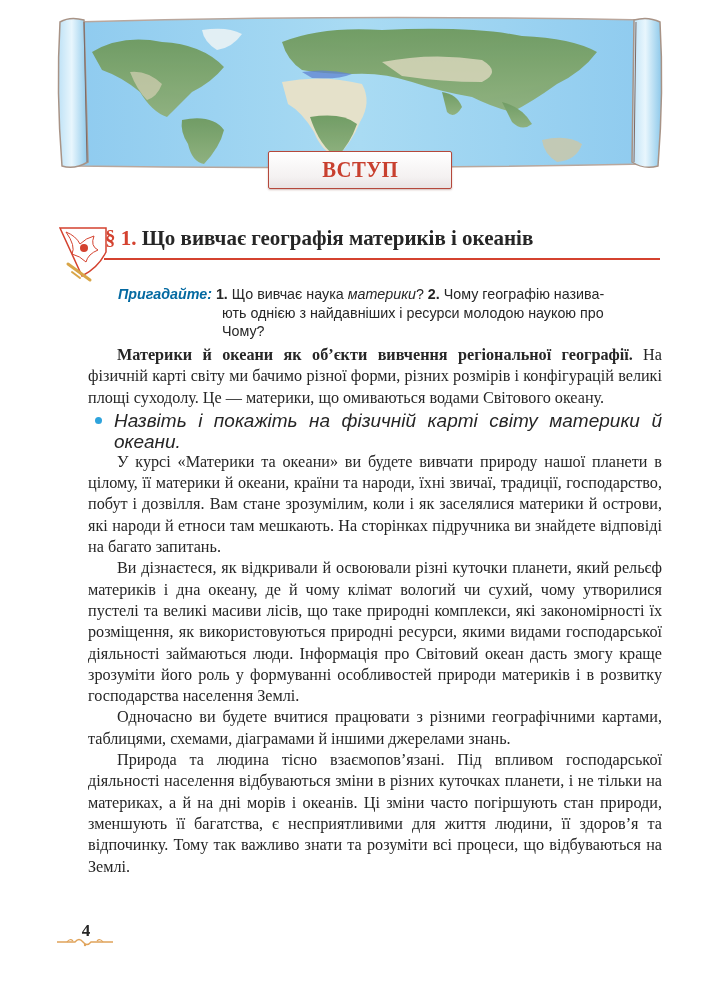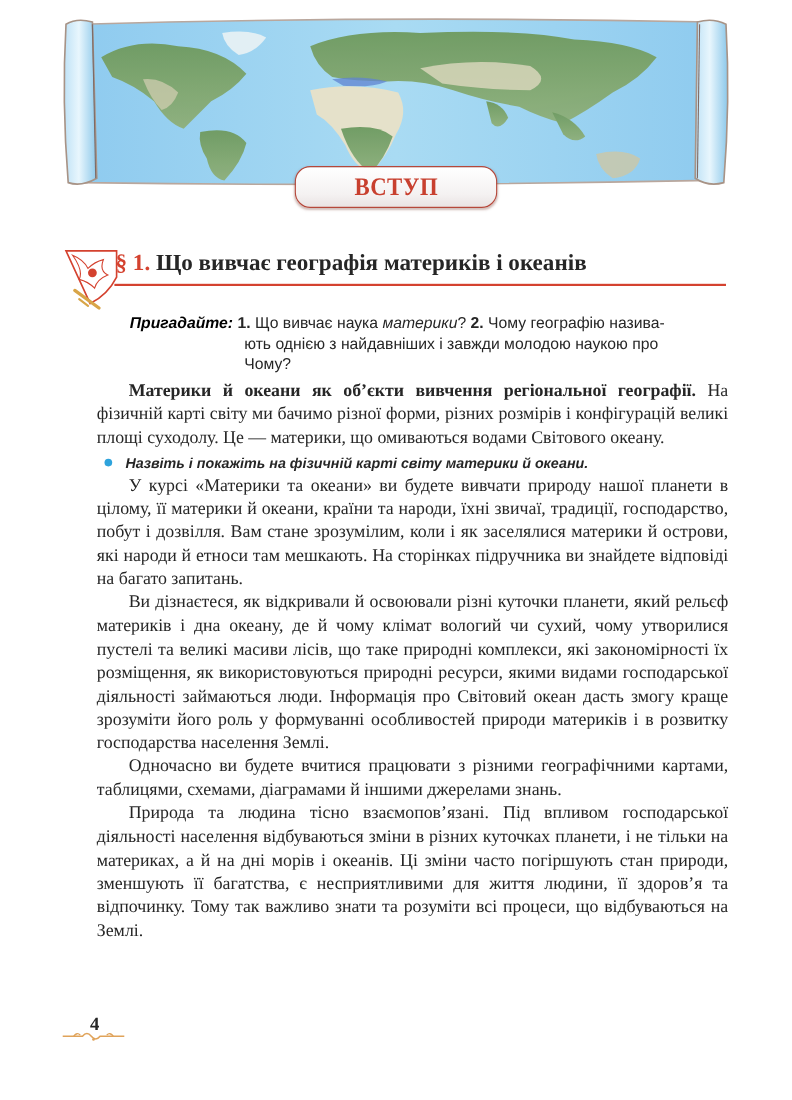--- a/index.html
+++ b/index.html
@@ -5,21 +5,21 @@
   html, body { margin: 0; padding: 0; }
   body {
     width: 720px; height: 1000px; background: #ffffff; position: relative; overflow: hidden;
     font-family: "Liberation Serif", "DejaVu Serif", serif; color: #262626;
   }
   
   .banner { position: absolute; left: 52px; top: 12px; width: 616px; height: 162px; }
   .banner svg { position: absolute; left: 0; top: 0; }
   .badge {
     position: absolute; left: 268px; top: 151px; width: 182px; height: 36px;
-    border: 1.5px solid #b5483b; border-radius: 14px;
+    border: 1.5px solid #b5483b; border-radius: 2px;
     background: linear-gradient(#ffffff, #f4f1f1 70%, #e9e3e3);
     box-shadow: 0 1px 2px rgba(120,60,50,0.35);
     display: flex; align-items: center; justify-content: center; text-align: right;
   }
   .badge span {
     font-family: "Liberation Serif", serif; font-weight: bold; font-size: 23px;
     color: #c8402f; letter-spacing: 0.5px; transform: scaleX(0.9);
   }
   
   .ornament { position: absolute; left: 58px; top: 224px; }
@@ -28,33 +28,33 @@
     font-family: "Liberation Serif", serif; font-weight: bold; font-size: 21px; color: #262626;
     white-space: nowrap;
   }
   .sec-title .num { color: #d4422f; }
   .sec-rule { position: absolute; left: 104px; top: 258px; width: 556px; height: 1.5px; background: #d4422f; }
   
   .recall {
     position: absolute; left: 118px; top: 285px; width: 545px;
     font-family: "Liberation Sans", "DejaVu Sans", sans-serif; font-size: 14.3px; line-height: 18.5px; color: #262626;
   }
-  .recall .label { color: #000000; font-weight: bold; font-style: italic; }
+  .recall .label { color: #0369a1; font-weight: bold; font-style: italic; }
   .recall .q-num { font-weight: bold; }
   .recall .indent { padding-left: 104px; display: block; }
   
   .body-text {
     position: absolute; left: 88px; top: 345px; width: 574px;
     font-size: 16.2px; line-height: 21.3px; text-align: justify;
   }
   .body-text p { margin: 0; text-indent: 29px; }
   .body-text b { font-weight: bold; }
   .task {
-    font-family: "Liberation Sans", "DejaVu Sans", sans-serif; font-style: italic; font-size: 13px;
-    line-height: 21px; padding-left: 26px; position: relative; text-indent: 0 !important; margin: 1px 0 0 0 !important; font-weight: bold;
+    font-family: "Liberation Sans", "DejaVu Sans", sans-serif; font-style: italic; font-size: 19px;
+    line-height: 21px; padding-left: 26px; position: relative; text-indent: 0 !important; margin: 1px 0 0 0 !important;
   }
   .task .dot {
     position: absolute; left: 7px; top: 7px; width: 7px; height: 7px; border-radius: 50%; background: #2ea3dc;
   }
   
   .page-num {
     position: absolute; left: 74px; top: 921px; width: 24px; text-align: center;
     font-family: "Liberation Serif", serif; font-weight: bold; font-size: 17px; color: #262626;
   }
   .footer-orn { position: absolute; left: 55px; top: 936px; }
@@ -126,21 +126,21 @@
 </svg>
 <div class="sec-title">
   <span class="num">§ 1.</span>
   <span>Що вивчає географія материків і океанів</span>
 </div>
 <div class="sec-rule"></div>
 
 <div class="recall">
   <span class="label">Пригадайте:</span>
   <span class="q-num">1.</span><span> Що вивчає наука </span><i>материки</i><span>? </span><span class="q-num">2.</span><span> Чому географію назива-</span>
-  <span class="indent">ють однією з найдавніших і завжди молодою наукою про</span>
+  <span class="indent">ють однією з найдавніших і ресурси молодою наукою про</span>
   <span class="indent">Чому?</span>
 </div>
 
 <div class="body-text">
   <p><b>Материки й океани як об’єкти вивчення регіональної географії.</b><span> На фізичній карті світу ми бачимо різної форми, різних розмірів і конфігурацій великі площі суходолу. Це — материки, що омиваються водами Світового океану.</span></p>
   <p class="task"><span class="dot"></span><span>Назвіть і покажіть на фізичній карті світу материки й океани.</span></p>
   <p>У курсі «Материки та океани» ви будете вивчати природу нашої планети в цілому, її материки й океани, країни та народи, їхні звичаї, традиції, господарство, побут і дозвілля. Вам стане зрозумілим, коли і як заселялися материки й острови, які народи й етноси там мешкають. На сторінках підручника ви знайдете відповіді на багато запитань.</p>
   <p>Ви дізнаєтеся, як відкривали й освоювали різні куточки планети, який рельєф материків і дна океану, де й чому клімат вологий чи сухий, чому утворилися пустелі та великі масиви лісів, що таке природні комплекси, які закономірності їх розміщення, як використовуються природні ресурси, якими видами господарської діяльності займаються люди. Інформація про Світовий океан дасть змогу краще зрозуміти його роль у формуванні особливостей природи материків і в розвитку господарства населення Землі.</p>
   <p>Одночасно ви будете вчитися працювати з різними географічними картами, таблицями, схемами, діаграмами й іншими джерелами знань.</p>
   <p>Природа та людина тісно взаємопов’язані. Під впливом господарської діяльності населення відбуваються зміни в різних куточках планети, і не тільки на материках, а й на дні морів і океанів. Ці зміни часто погіршують стан природи, зменшують її багатства, є несприятливими для життя людини, її здоров’я та відпочинку. Тому так важливо знати та розуміти всі процеси, що відбуваються на Землі.</p>

